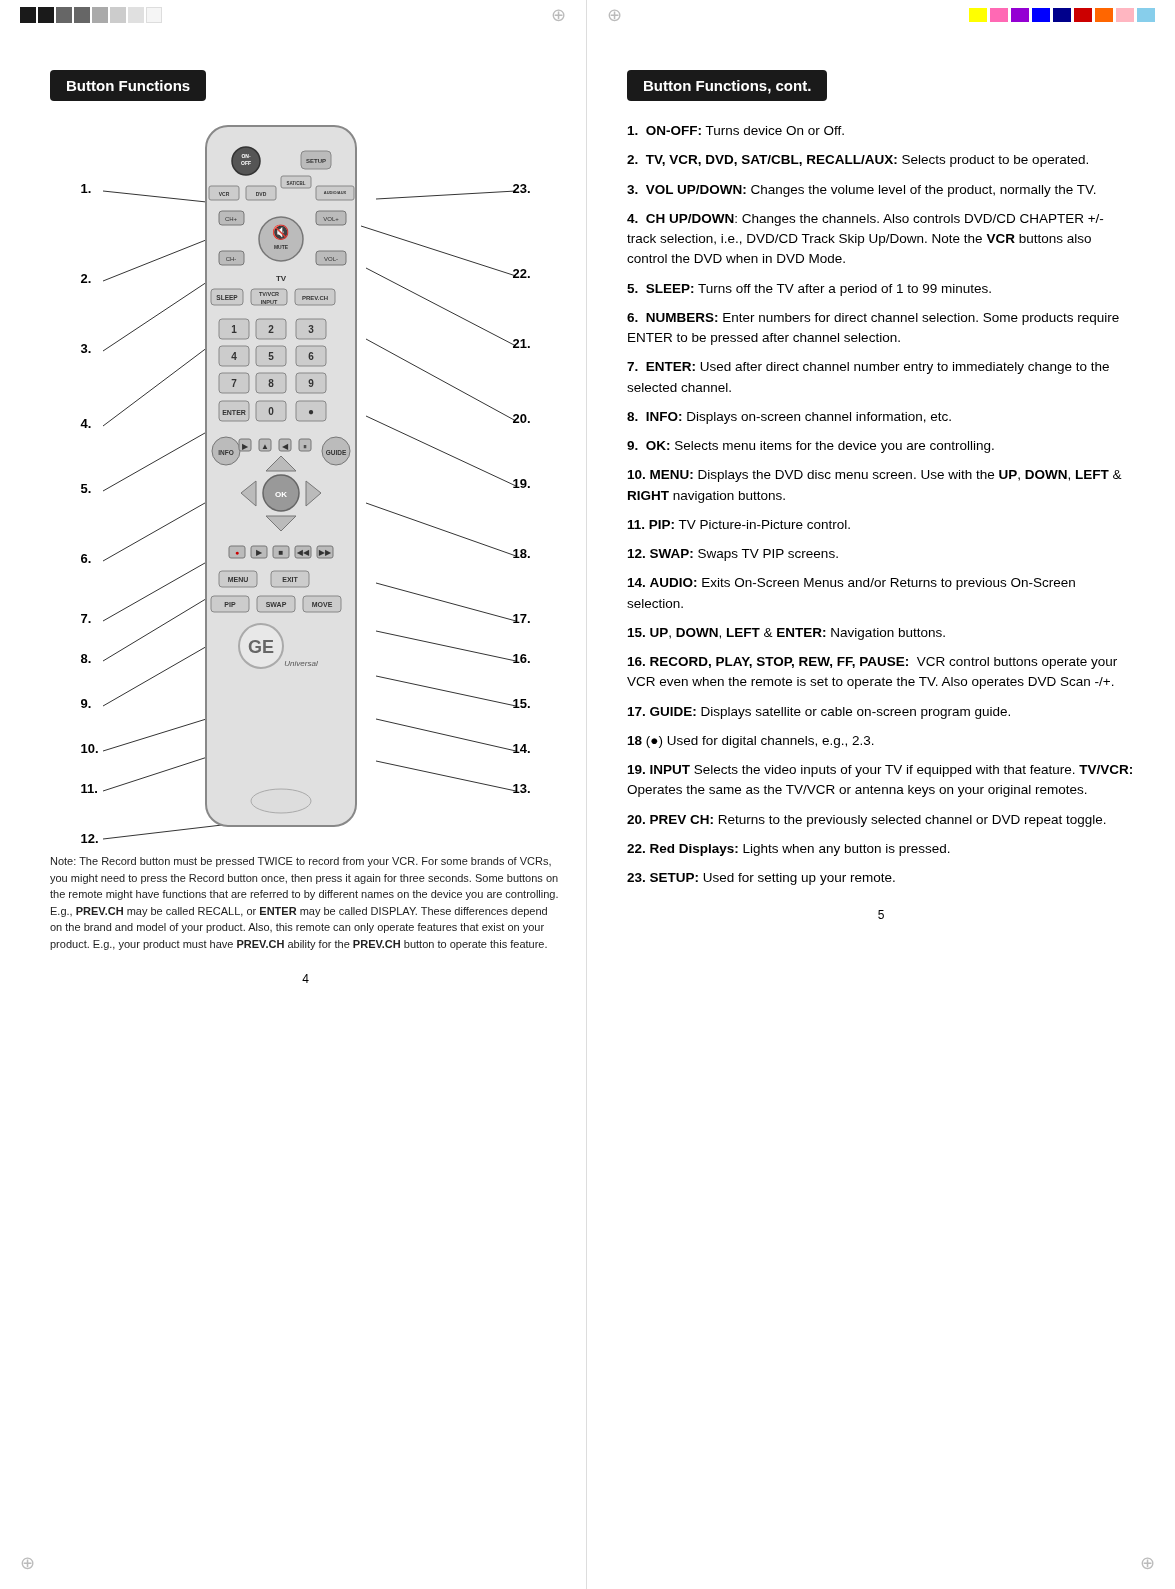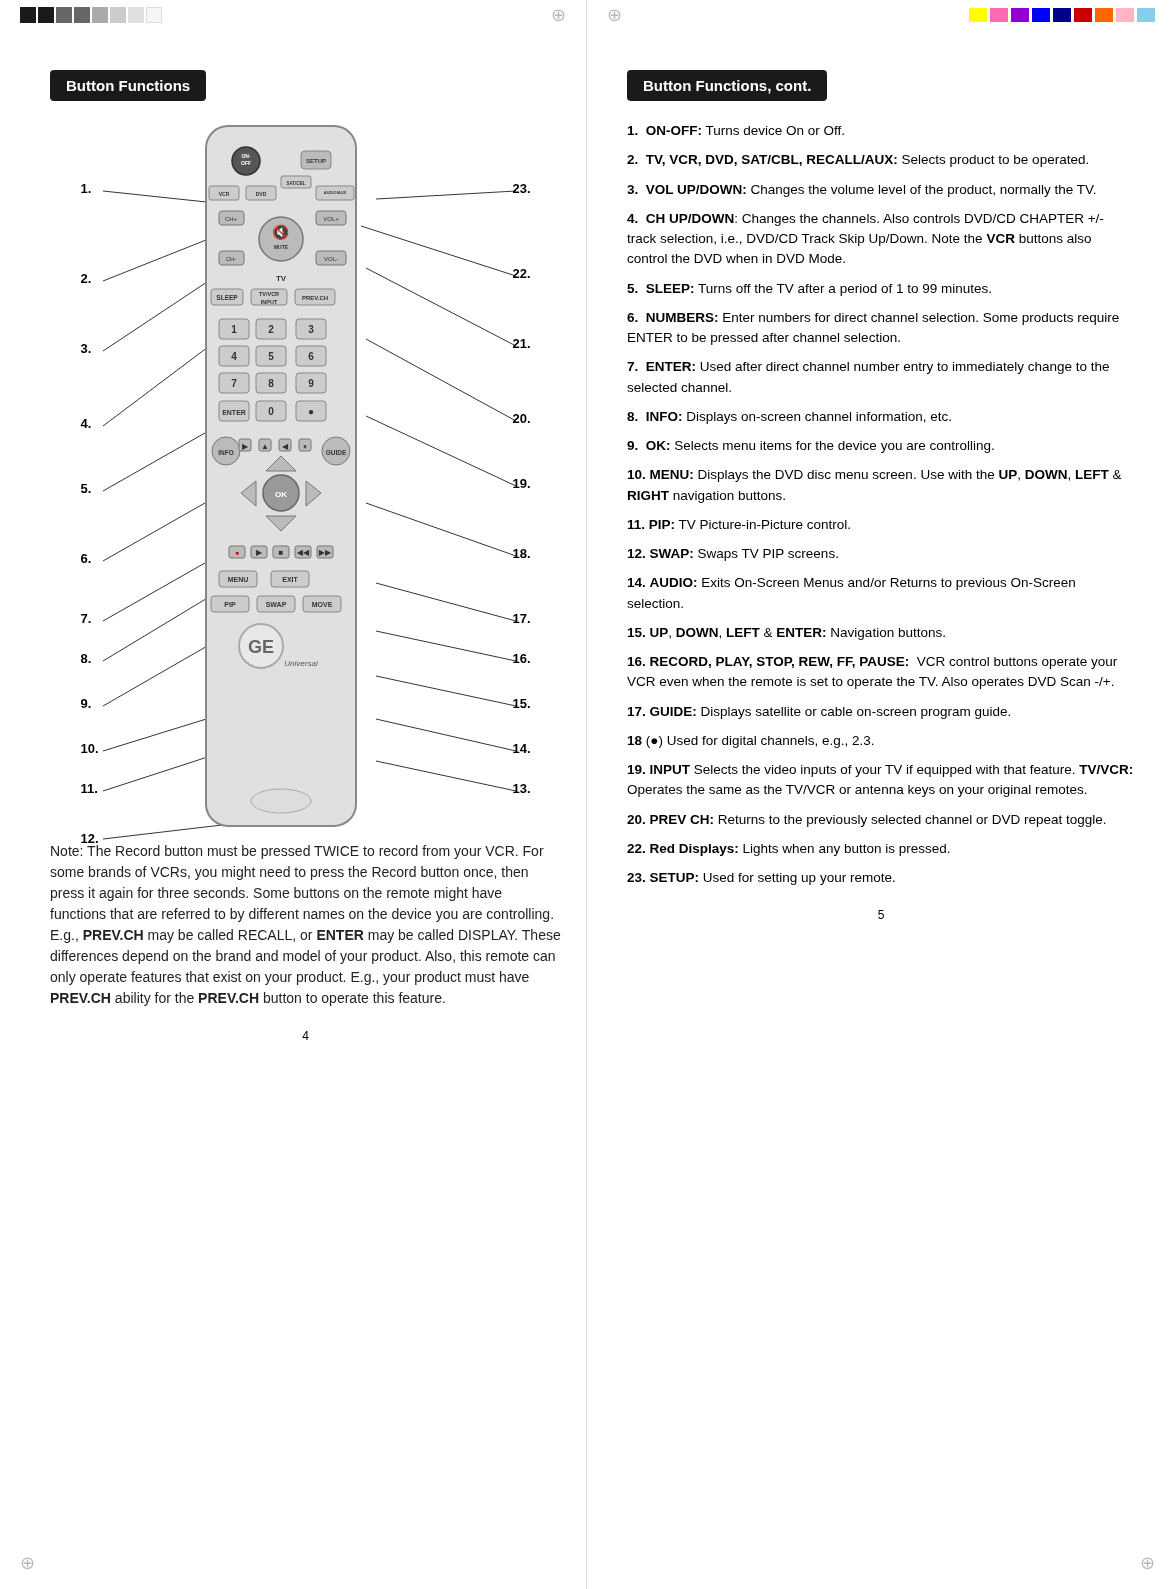--- a/index.html
+++ b/index.html
@@ -9,22 +9,23 @@
       background: #ffffff;
       font-family: Arial, Helvetica, sans-serif;
       font-size: 13px;
       color: #000;
       display: flex;
       flex-direction: row;
     }
 
     
     .note-text {
-      font-size: 14px;
+      font-size: 11px;
       line-height: 1.5;
+      margin-top: 12px;
       color: #222;
     }
 
     
     .page-number {
       text-align: center;
       font-size: 12px;
       margin-top: 20px;
       color: #000;
     }

